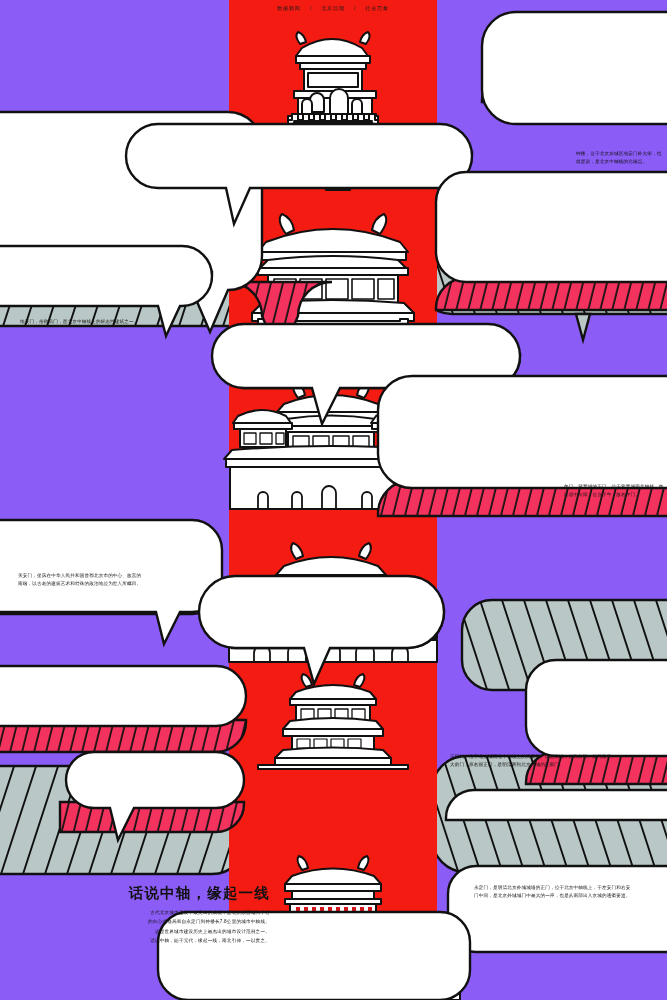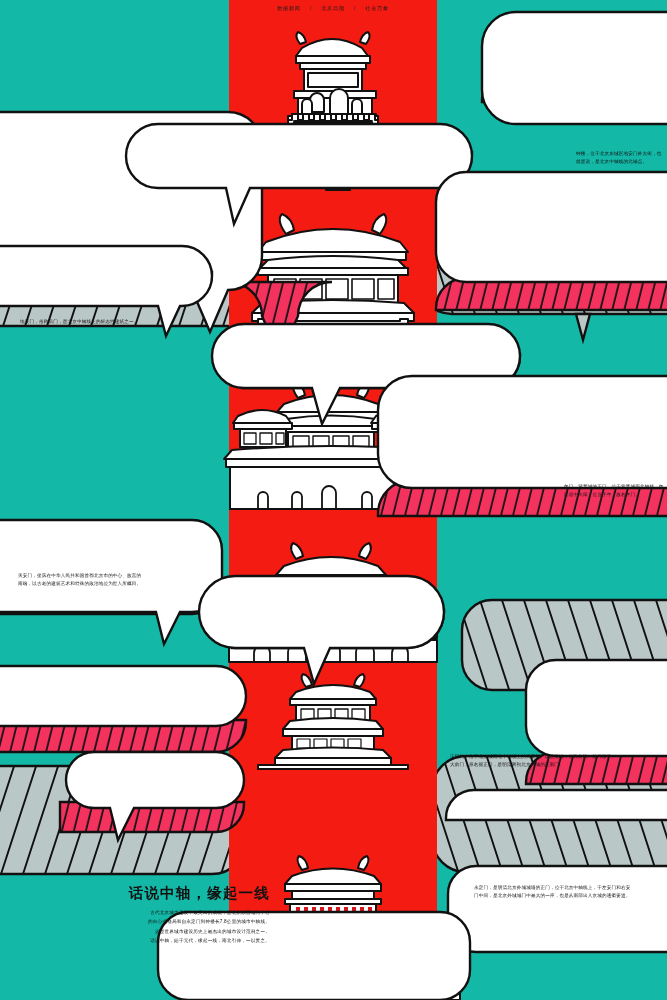--- a/index.html
+++ b/index.html
@@ -7,21 +7,21 @@
     width:667px;height:1000px;
     background:#ffffff;
     font-family:"Liberation Sans","DejaVu Sans",sans-serif;
     overflow:hidden;
     position:relative;
   }
   #poster{
     position:absolute;inset:0;
     width:667px;height:1000px;
     overflow:hidden;
-    background:#14b8a6;
+    background:#8b5cf6;
   }
   
   .axis-band{
     position:absolute;
     left:229px;top:0;width:208px;height:1000px;
     background:#f41b12;
     z-index:1;
   }
   
   .layer{position:absolute;left:0;top:0;width:667px;height:1000px;}

